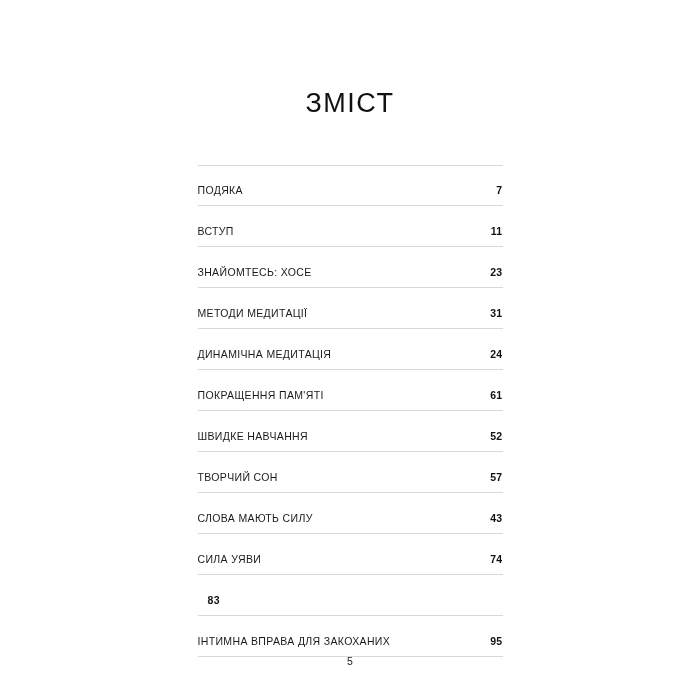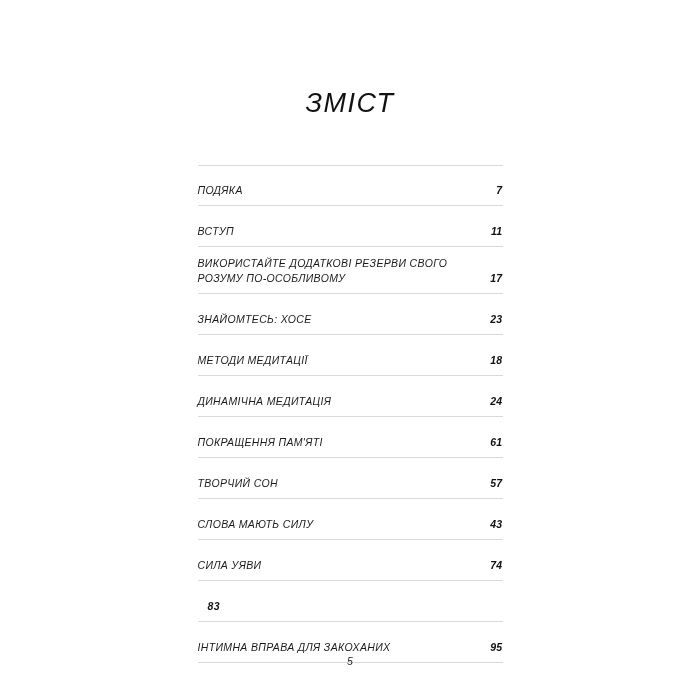--- a/index.html
+++ b/index.html
@@ -12,21 +12,20 @@
     background: #ffffff;
     font-family: "Liberation Sans", sans-serif;
     color: #1a1a1a;
     overflow: hidden;
   }
   .page {
     position: relative;
     width: 700px;
     height: 700px;
     box-sizing: border-box;
-    font-style: italic;
   }
   .title {
     text-align: center;
     font-size: 27px;
     font-weight: 400;
     letter-spacing: 1.5px;
     color: #111111;
     margin: 0;
     padding-top: 88px;
   }
@@ -43,20 +42,21 @@
     padding: 16px 0 7px 0;
     min-height: 24px;
     gap: 32px;
   }
   .toc-row:first-child {
     border-top: 1px solid #d9d9d9;
     padding-top: 8px;
   }
   .toc-row + .toc-row {
     padding-top: 9px;
+    text-align: center;
   }
   .toc-label {
     font-size: 10.5px;
     line-height: 15px;
     letter-spacing: 0.35px;
     color: #1a1a1a;
     text-transform: uppercase;
     max-width: 250px;
   }
   .toc-page {
@@ -87,38 +87,38 @@
   <div class="toc">
     <div class="toc-row">
       <span class="toc-label">ПОДЯКА</span>
       <span class="toc-page">7</span>
     </div>
     <div class="toc-row">
       <span class="toc-label">ВСТУП</span>
       <span class="toc-page">11</span>
     </div>
     <div class="toc-row">
-      <span class="toc-label">ВИКОРИСТАЙТЕ ДОДАТКОВІ РЕЗЕРВИ СВОГО РОЗУМУ ПО-ОСОБЛИВОМУ</span>
-      <span class="toc-page">17</span>
-    </div>
-    <div class="toc-row">
       <span class="toc-label">ЗНАЙОМТЕСЬ: ХОСЕ</span>
       <span class="toc-page">23</span>
     </div>
     <div class="toc-row">
       <span class="toc-label">МЕТОДИ МЕДИТАЦІЇ</span>
-      <span class="toc-page">18</span>
+      <span class="toc-page">31</span>
     </div>
     <div class="toc-row">
       <span class="toc-label">ДИНАМІЧНА МЕДИТАЦІЯ</span>
       <span class="toc-page">24</span>
     </div>
     <div class="toc-row">
       <span class="toc-label">ПОКРАЩЕННЯ ПАМ'ЯТІ</span>
       <span class="toc-page">61</span>
+    </div>
+    <div class="toc-row">
+      <span class="toc-label">ШВИДКЕ НАВЧАННЯ</span>
+      <span class="toc-page">52</span>
     </div>
     <div class="toc-row">
       <span class="toc-label">ТВОРЧИЙ СОН</span>
       <span class="toc-page">57</span>
     </div>
     <div class="toc-row">
       <span class="toc-label">СЛОВА МАЮТЬ СИЛУ</span>
       <span class="toc-page">43</span>
     </div>
     <div class="toc-row">

